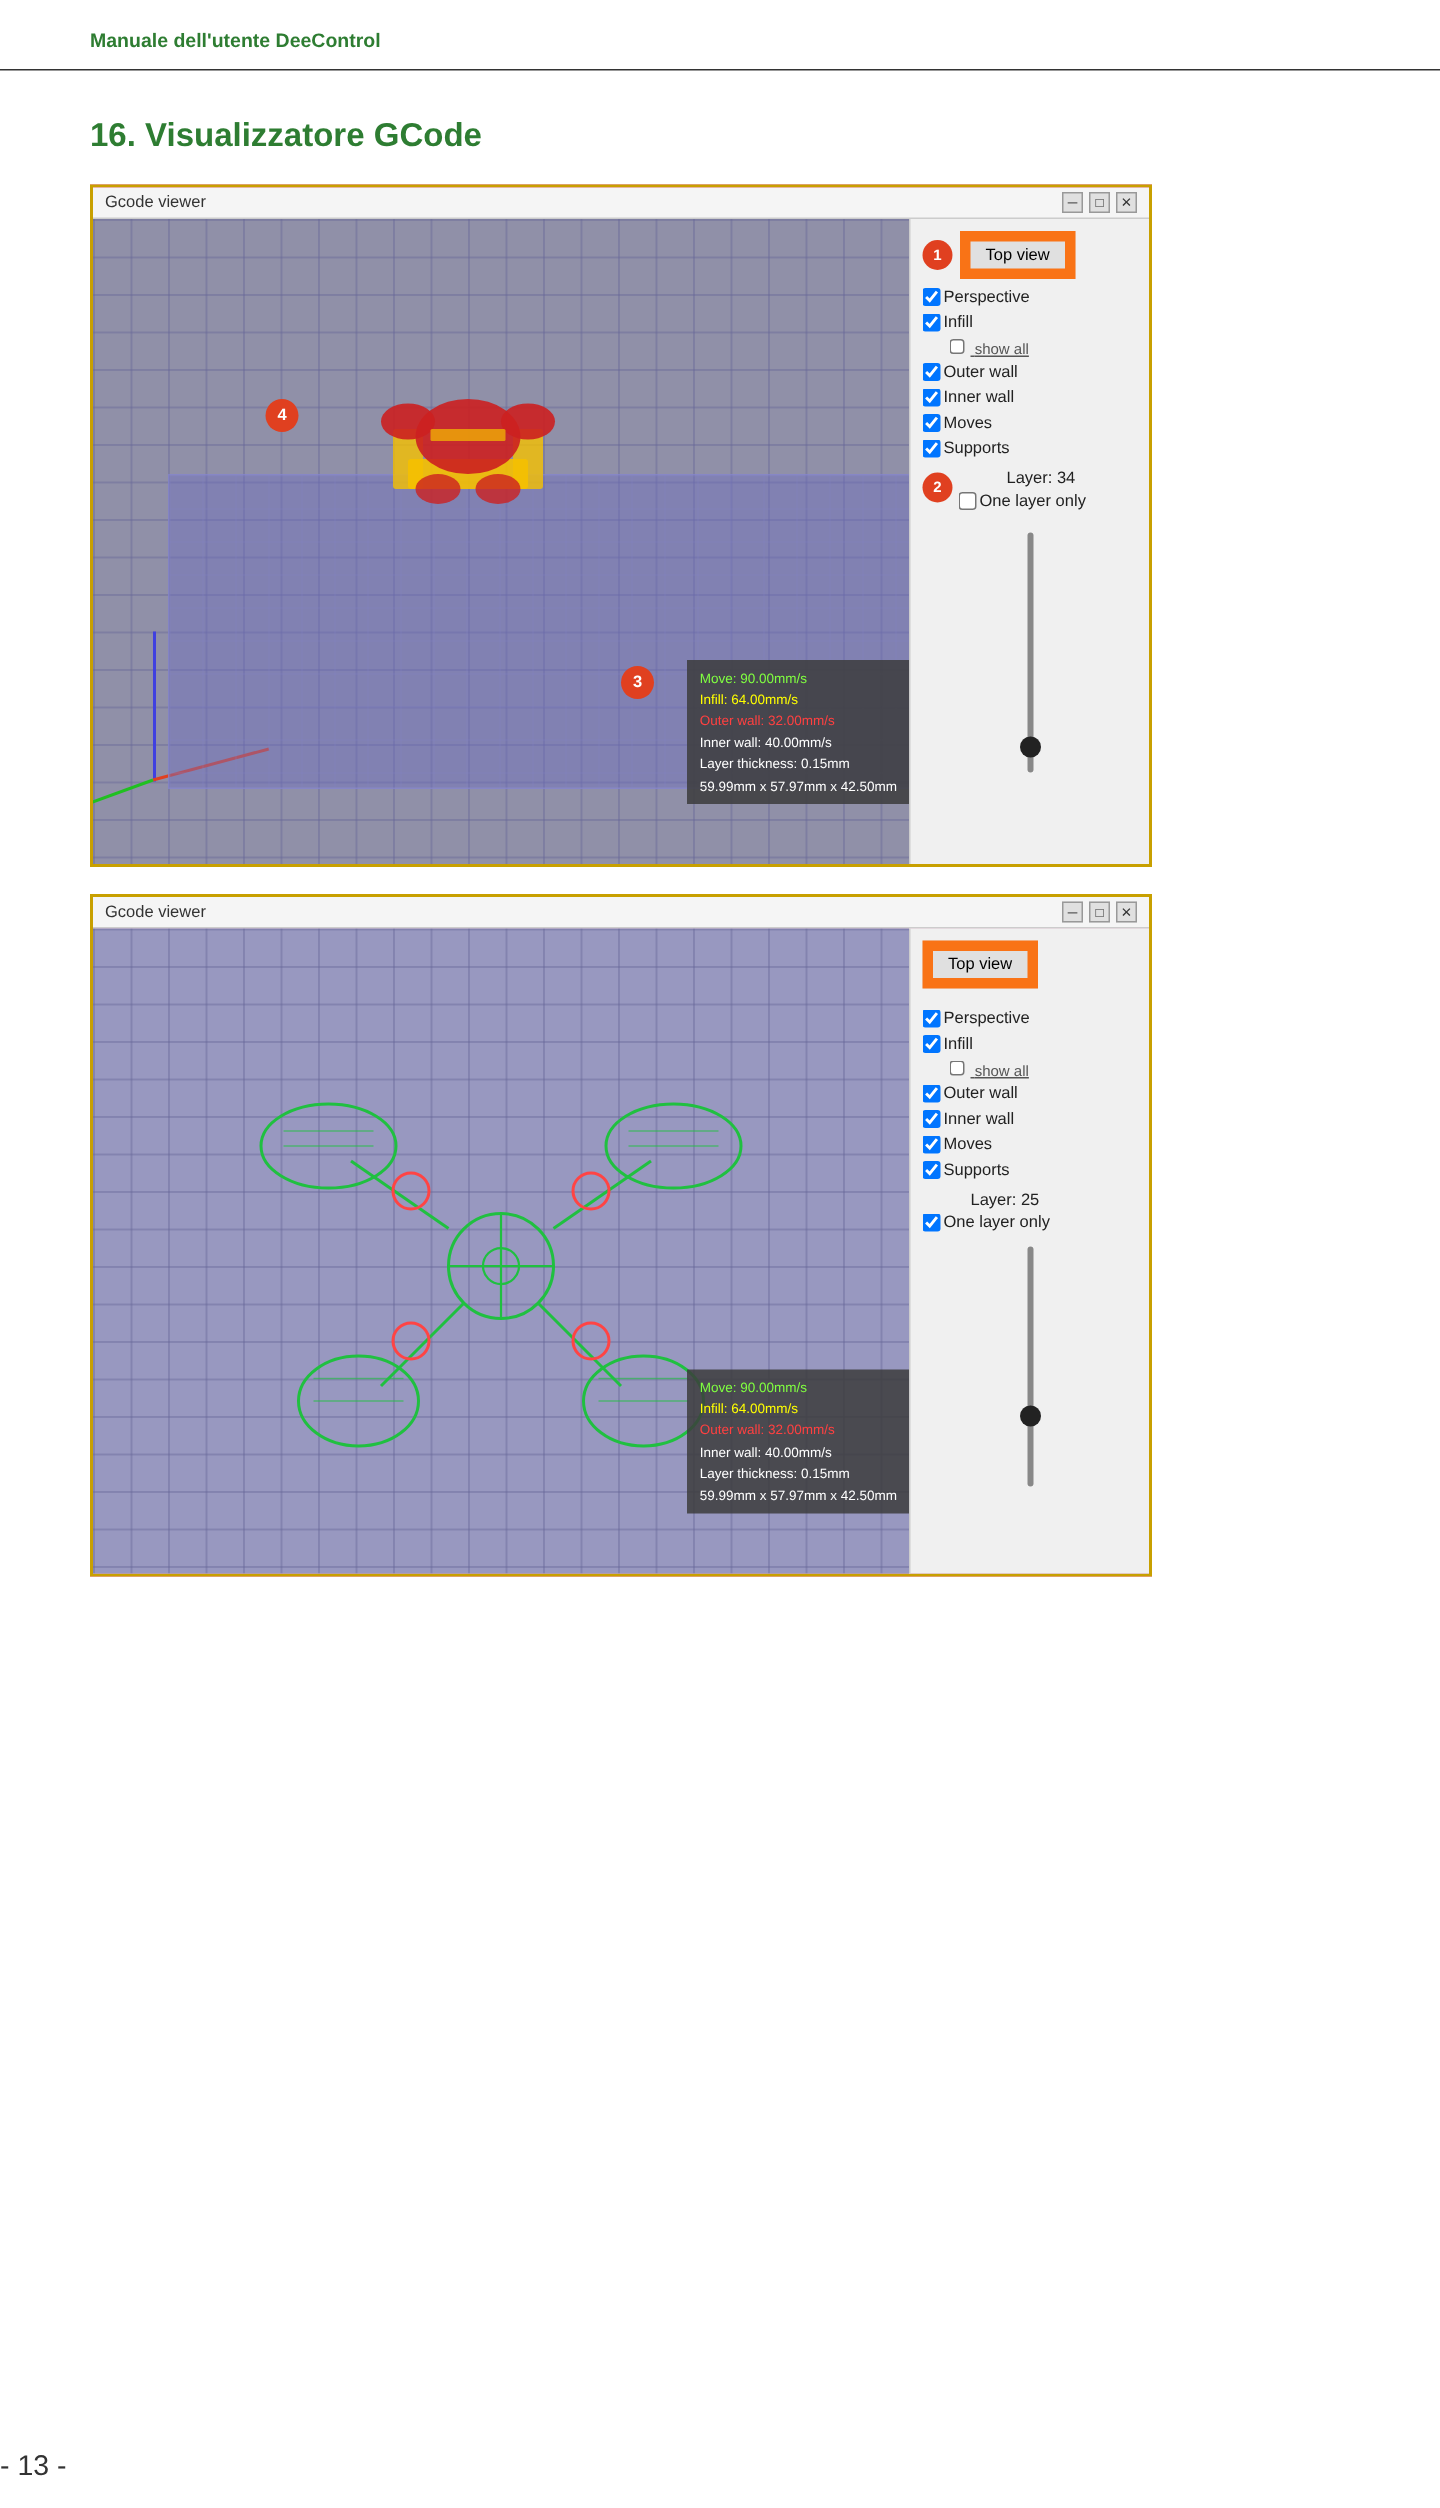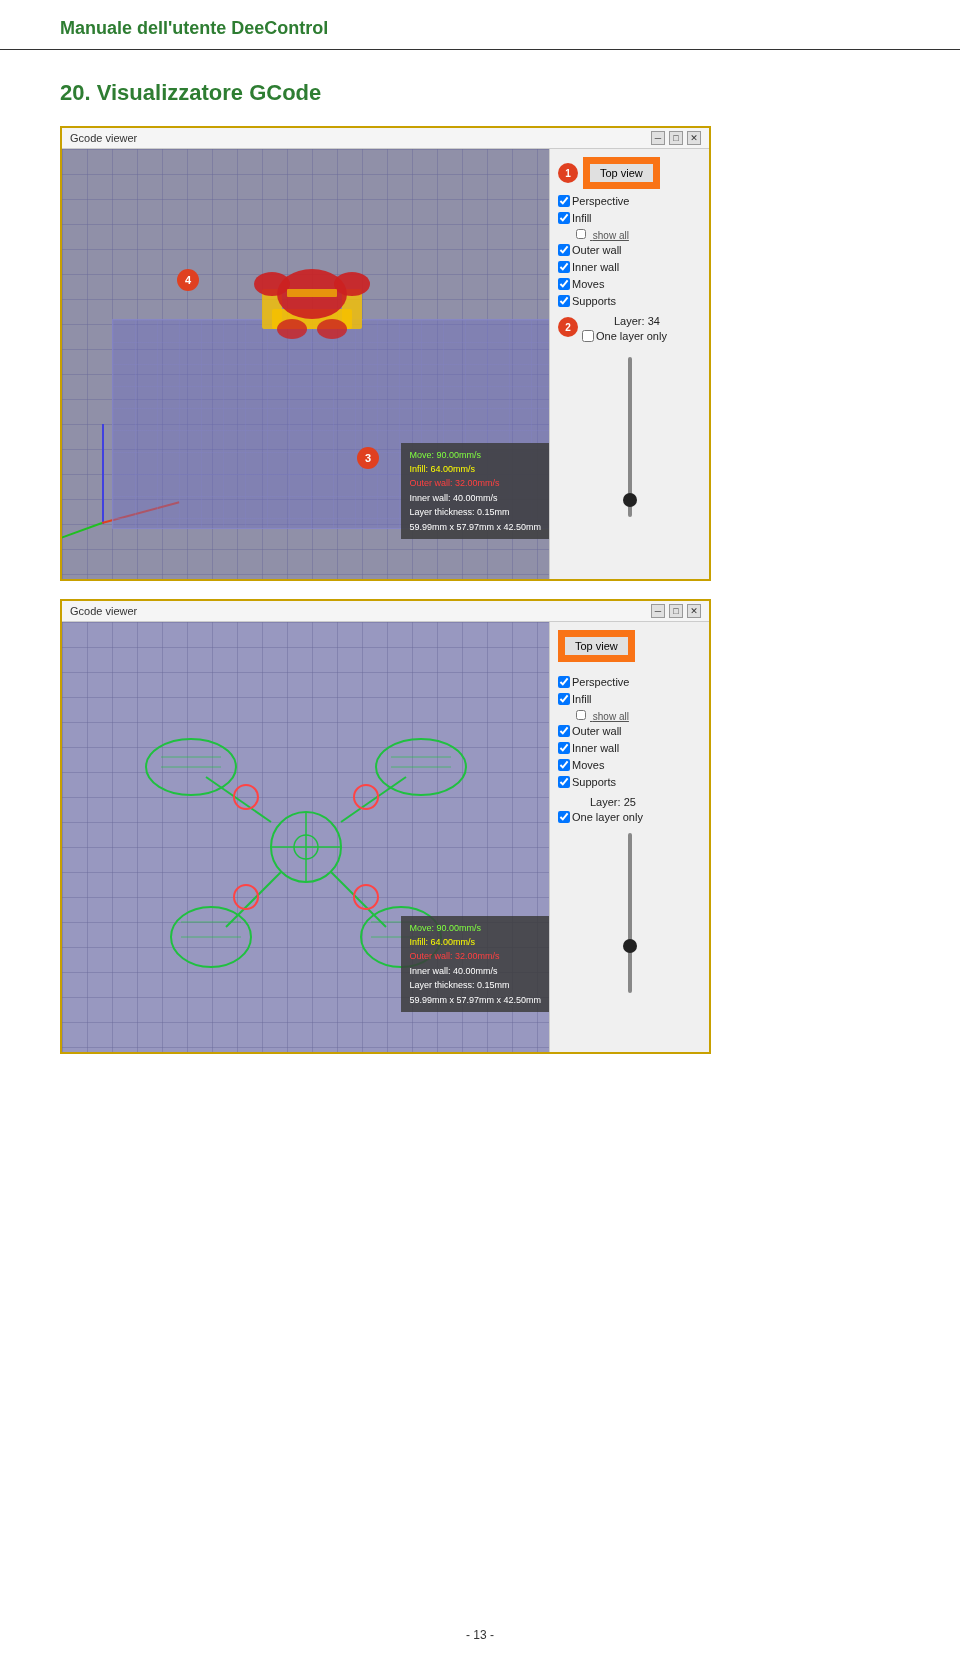--- a/index.html
+++ b/index.html
@@ -11,21 +11,21 @@
       position: relative;
     }
 
     
     .header {
       padding: 18px 60px 10px 60px;
       border-bottom: 1px solid #333;
     }
     .header-title {
       color: #2e7d32;
-      font-size: 18px;
+      font-size: 13px;
       font-weight: bold;
     }
 
     
     .page-content {
       padding: 30px 60px 30px 60px;
     }
 
     .section-title {
       color: #2e7d32;
@@ -33,21 +33,21 @@
       font-weight: bold;
       margin-bottom: 20px;
     }
 
     
     .gcode-window {
       border: 2px solid #c8a000;
       background: #ec4899;
       margin-bottom: 18px;
       position: relative;
-      width: 651px;
+      width: 708px;
     }
 
     .window-titlebar {
       background: #f5f5f5;
       border-bottom: 1px solid #ccc;
       padding: 3px 8px;
       display: flex;
       align-items: center;
       justify-content: space-between;
       font-size: 11px;
@@ -196,26 +196,25 @@
     
     .description {
       margin-top: 20px;
       font-size: 14px;
       line-height: 1.7;
       color: #222;
     }
 
     
     .footer {
-      text-align: center;
-      font-size: 12px;
+      font-size: 19px;
       color: #333;
       padding: 20px 0 15px 0;
       position: absolute;
-      bottom: 15px;
+      bottom: 1px;
       width: 100%;
     }
 
     
     .axis-x {
       position: absolute;
       bottom: 55px;
       left: 40px;
       width: 80px;
       height: 2px;
@@ -264,21 +263,21 @@
 </head>
 <body>
 
 <div class="header">
   <span class="header-title">Manuale dell'utente DeeControl</span>
 </div>
 
 <div class="page-content">
 
   <div class="section-title">
-    <span>20.</span>
+    <span>16.</span>
     <span>Visualizzatore GCode</span>
   </div>
 
   <div class="gcode-window">
 
     <div class="window-titlebar">
       <span>Gcode viewer</span>
       <div class="window-controls">
         <div class="window-btn">─</div>
         <div class="window-btn">□</div>

